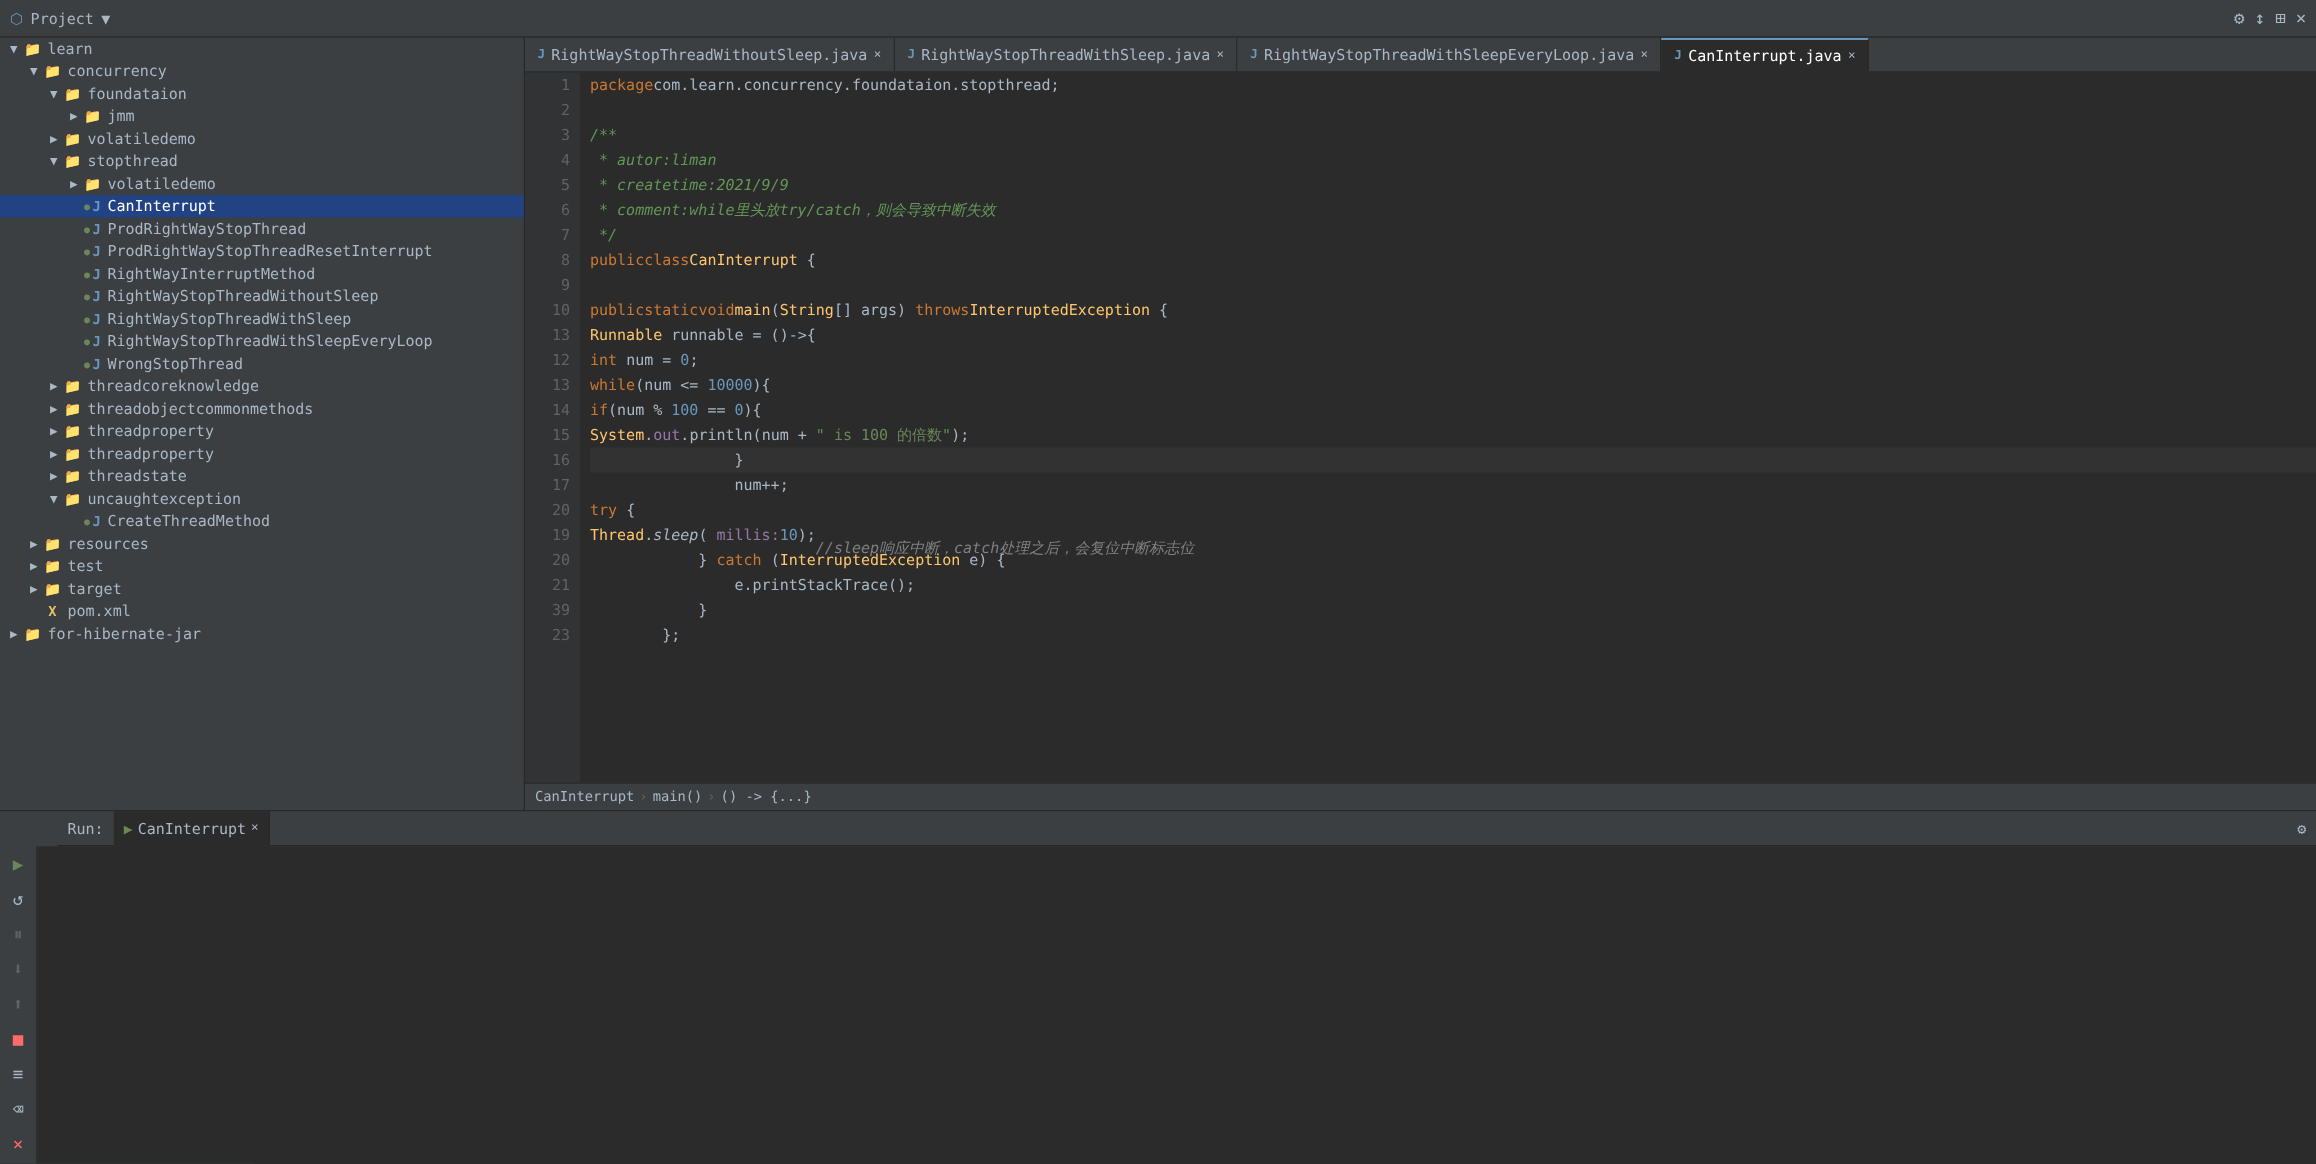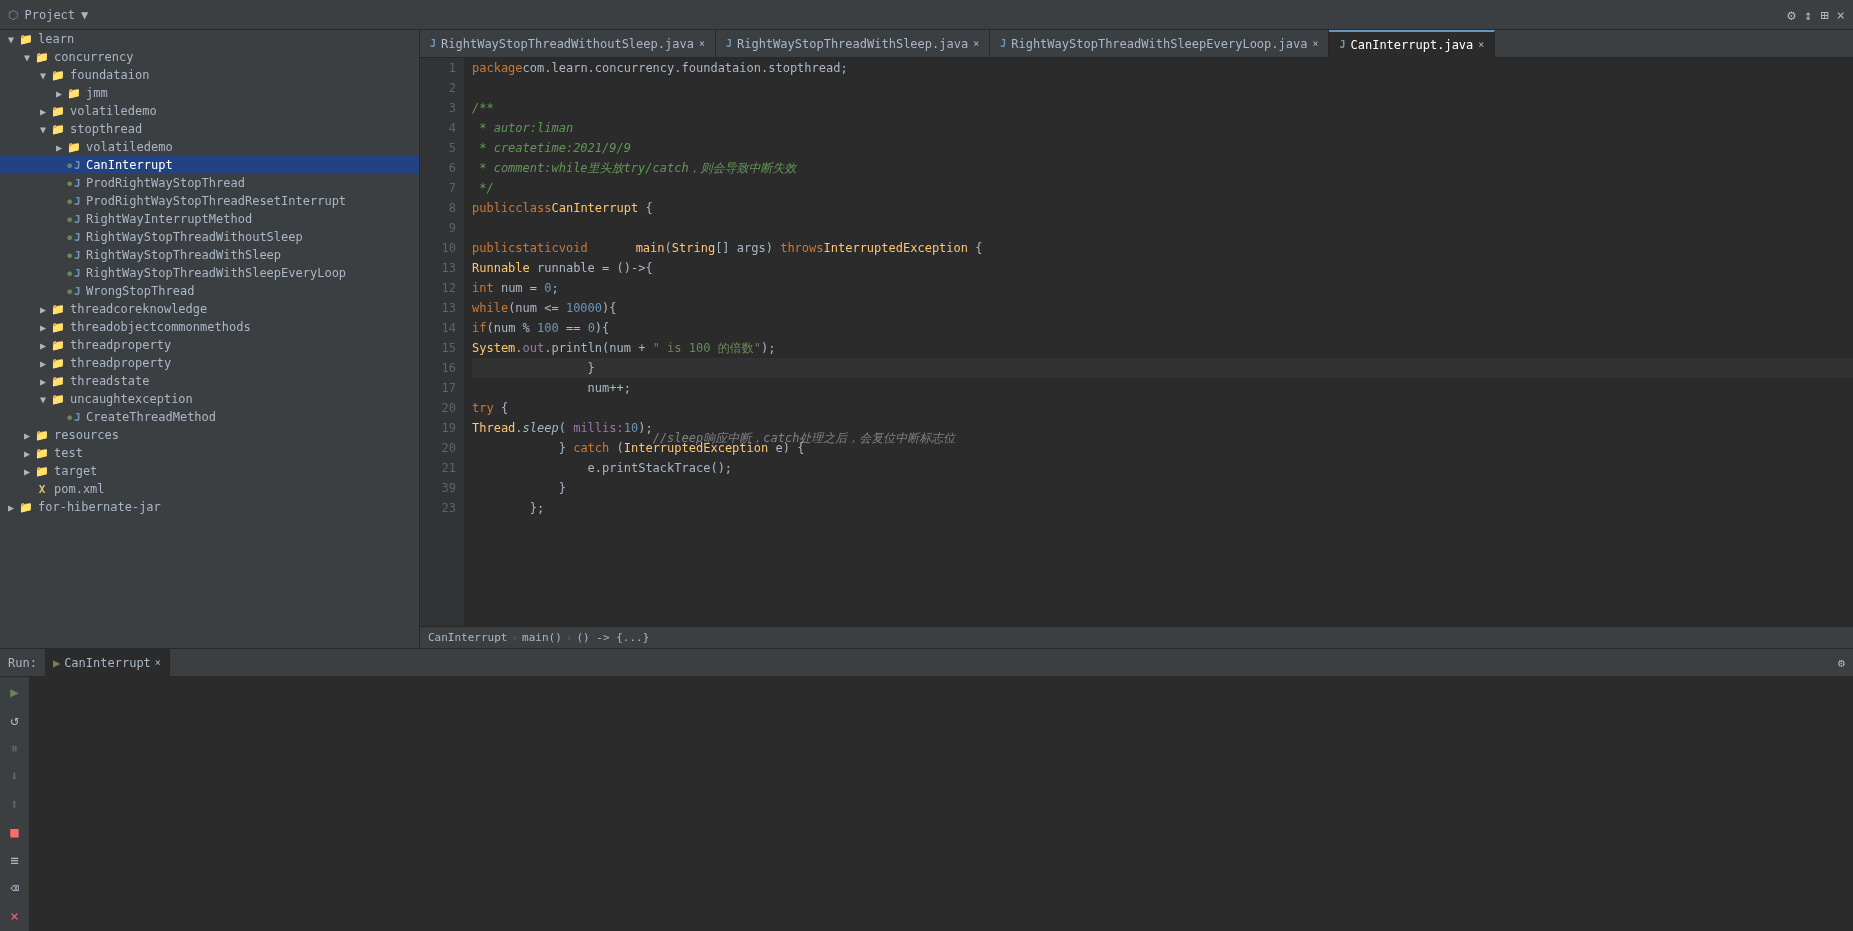--- a/index.html
+++ b/index.html
@@ -35,34 +35,34 @@
     #editor { flex: 1; overflow-y: auto; background: #2b2b2b; display: flex; }
     #line-numbers { width: 44px; background: #313335; text-align: right; padding-right: 8px; padding-top: 0; color: #606366; font-size: 12px; line-height: 20px; flex-shrink: 0; user-select: none; }
     #line-numbers div { height: 20px; display: flex; align-items: center; justify-content: flex-end; position: relative; }
     #code-area { flex: 1; padding: 0 0 0 8px; line-height: 20px; white-space: pre; overflow-x: auto; }
     .code-line { height: 20px; display: flex; align-items: center; }
     .code-line.highlighted { background: #323232; }
 
     
     .kw { color: #cc7832; }
     .cls { color: #ffc66d; }
-    .fn { color: #ffc66d; padding-left: 48px; }
+    .fn { color: #ffc66d; }
     .str { color: #6a8759; }
     .num { color: #6897bb; }
     .cmt { color: #808080; font-style: italic; margin-top: 20px; }
     .javadoc { color: #629755; font-style: italic; }
 
     
     #breadcrumb-bar { background: #3c3f41; height: 22px; display: flex; align-items: center; padding: 0 8px; font-size: 11px; color: #7a7e81; border-top: 1px solid #282828; flex-shrink: 0; }
     #breadcrumb-bar span { margin-right: 4px; }
     #breadcrumb-bar .sep { color: #606366; }
 
     
     #run-panel { background: #3c3f41; border-top: 1px solid #282828; flex-shrink: 0; }
-    #run-panel-header { display: flex; align-items: center; padding: 0 8px; height: 28px; border-bottom: 1px solid #282828; gap: 8px; }
+    #run-panel-header { display: flex; align-items: center; padding: 0 8px; height: 28px; border-bottom: 1px solid #282828; gap: 8px; margin-left: 46px; }
     #run-panel-header .run-label { font-size: 12px; color: #a9b7c6; }
     #run-panel-header .run-tab { display: flex; align-items: center; gap: 4px; font-size: 12px; color: #a9b7c6; padding: 0 8px; height: 28px; cursor: pointer; background: #2b2b2b; border-right: 1px solid #282828; }
     #run-panel-header .settings-icon { margin-left: auto; cursor: pointer; color: #a9b7c6; }
     #run-panel-content { display: flex; }
     #run-panel-tools { width: 30px; background: #3c3f41; display: flex; flex-direction: column; align-items: center; padding: 4px 0; gap: 6px; border-right: 1px solid #282828; }
     #run-panel-tools .tool-btn { color: #a9b7c6; cursor: pointer; font-size: 14px; width: 24px; height: 22px; display: flex; align-items: center; justify-content: center; }
     #run-panel-tools .tool-btn.disabled { color: #606366; cursor: default; }
     #run-panel-output { flex: 1; background: #2b2b2b; min-height: 200px; padding: 4px 8px; font-size: 12px; color: #a9b7c6; }
 
     

